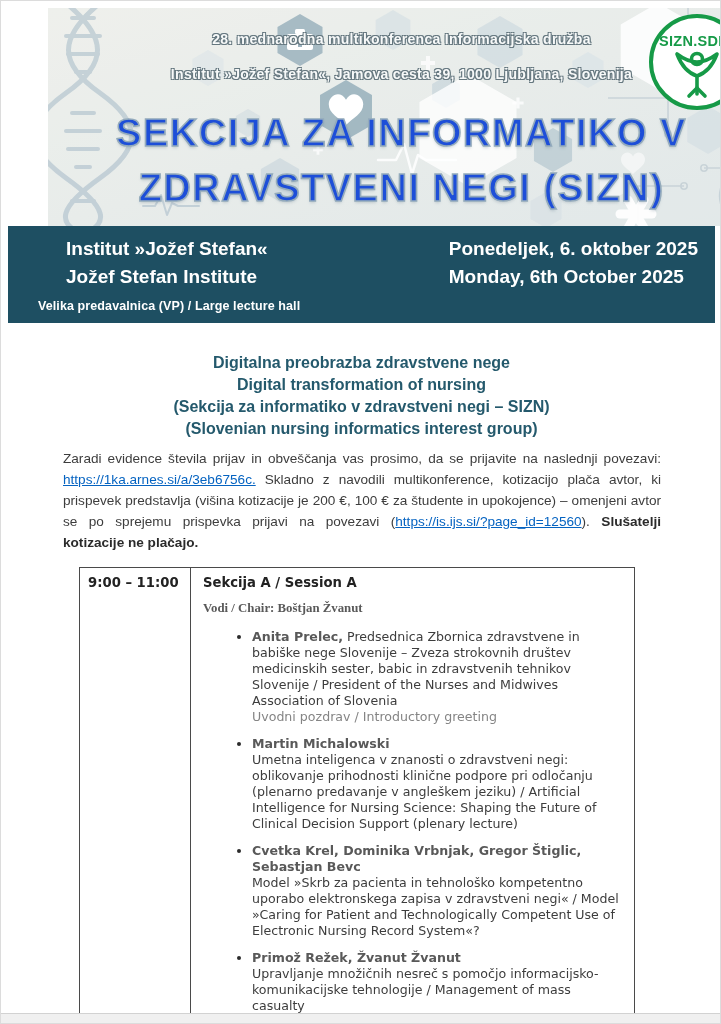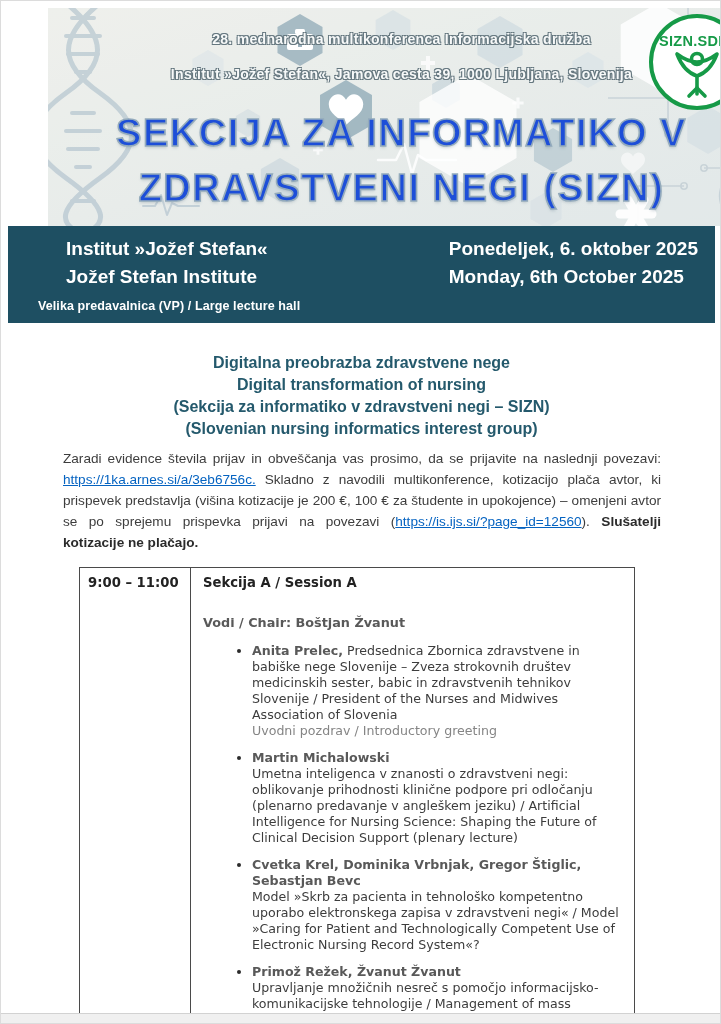--- a/index.html
+++ b/index.html
@@ -47,21 +47,21 @@
   .paragraph .bold { font-weight:bold; color:#2b2b2b; }
   
   .schedule {
     margin:14px 0 0 78px; border-collapse:collapse; width:556px;
     font-family:"DejaVu Sans", sans-serif; color:#3d3d3d;
   }
   .schedule td { border:1px solid #4a4a4a; vertical-align:top; }
   td.time { width:94px; padding:7px 8px 6px 8px; font-weight:bold; color:#222222; font-size:13.2px; white-space:nowrap; }
   td.session { padding:7px 12px 9px 12px; }
   .session-title { font-weight:bold; color:#222222; font-size:13.2px; }
-  .chair { margin-top:25px; font-weight:bold; color:#595959; font-size:12.8px; }
+  .chair { margin-top:11px; font-weight:bold; color:#595959; font-size:12.8px;font-family:Liberation Serif, serif; }
   ul.talks { margin:13px 0 2px 0; padding-left:49px; font-size:12.6px; }
   ul.talks li { margin-bottom:11px; line-height:16px; color:#3d3d3d; }
   ul.talks li::marker { color:#2b2b2b; }
   .nm { font-weight:bold; color:#595959; }
   .tx { color:#3d3d3d; }
   .sec { color:#858585; }
   
   .bottom-strip {
     position:absolute; left:0; bottom:0; width:100%; height:9px;
     background:#f0f0f0; border-top:1px solid #d2d2d2;

